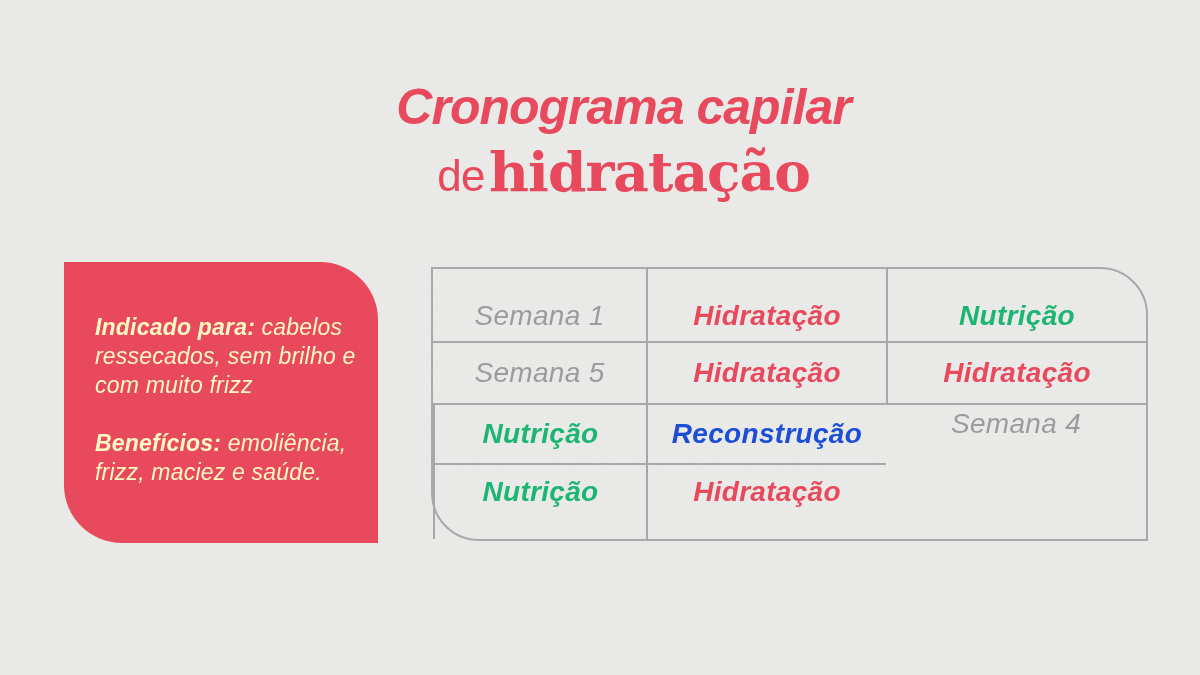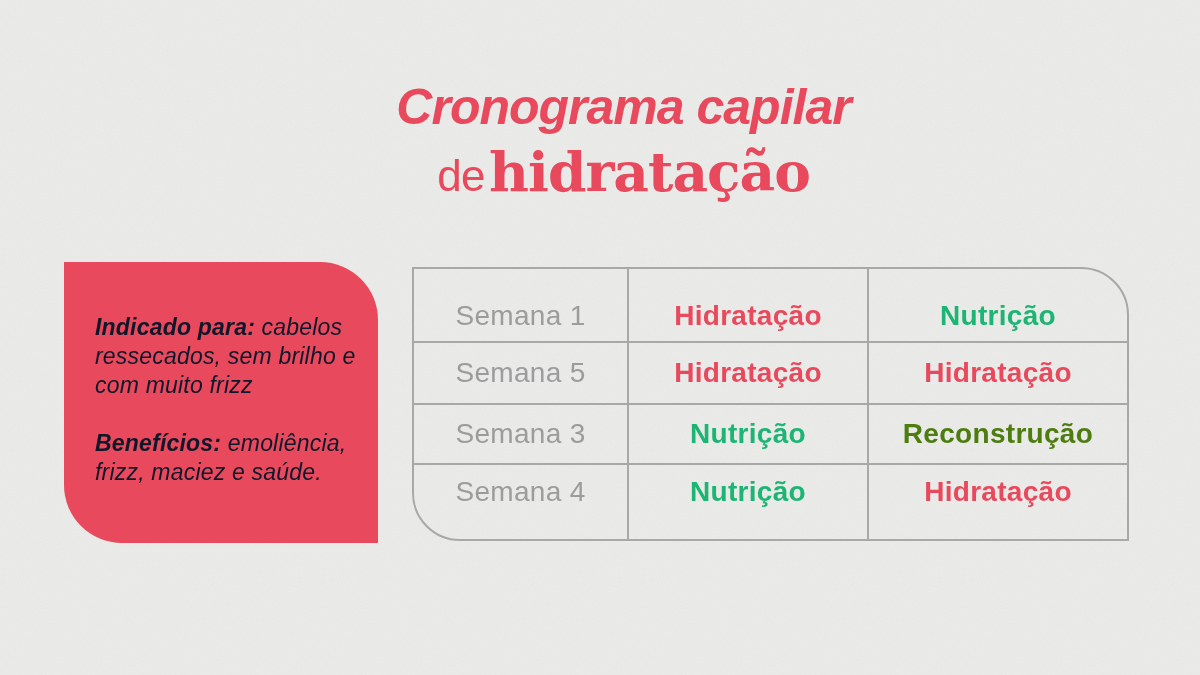--- a/index.html
+++ b/index.html
@@ -24,39 +24,40 @@
   .title-emph{
     font-family:"DejaVu Serif","Liberation Serif",serif;
     font-size:55px;font-weight:bold;letter-spacing:-1px;
   }
 
   
   .info-card{
     position:absolute;left:64px;top:262px;width:314px;height:281px;
     box-sizing:border-box;background:var(--card,#e8495c);
     border-radius:0 58px 0 58px;
-    color:#0f172a;font-style:italic;
+    color:#fef9c3;font-style:italic;
     padding:51px 14px 0 31px;
   }
   .info-card p{
     margin:0 0 29px 0;font-size:23px;line-height:29px;font-weight:500;
     letter-spacing:0.2px;
   }
   .info-card .lbl{font-weight:bold;}
   .info-card .txt{white-space:pre-line;}
 
   
   .sched{
-    position:absolute;left:412px;top:267px;width:717px;height:274px;
+    position:absolute;left:431px;top:267px;width:717px;height:274px;
     box-sizing:border-box;
     border:2px solid var(--line,#a8a8a8);
     border-radius:0 48px 0 48px;
     display:grid;
     grid-template-columns:213px 240px 1fr;
     grid-template-rows:72px 62px 60px 1fr;
+    font-style:italic;
   }
   .cell{
     display:flex;align-items:center;justify-content:center;
     box-sizing:border-box;font-size:28px;letter-spacing:0.3px;
   }
   .cell.c1,.cell.c2{border-left:2px solid var(--line,#a8a8a8);}
   .cell.r1,.cell.r2,.cell.r3{border-top:2px solid var(--line,#a8a8a8);}
   .cell.r0{padding-top:22px;}
   .cell.r3{padding-bottom:20px;}
   .cell.week{color:var(--week,#9c9c9c);font-weight:400;}
@@ -91,21 +92,20 @@
 frizz, maciez e saúde.</span></p>
   </div>
 
   <div class="sched">
       <div class="cell week c0 r0">Semana 1</div>
       <div class="cell treat c1 r0" style="color: rgb(232, 73, 92);">Hidratação</div>
       <div class="cell treat c2 r0" style="color: rgb(28, 181, 115);">Nutrição</div>
       <div class="cell week c0 r1">Semana 5</div>
       <div class="cell treat c1 r1" style="color: rgb(232, 73, 92);">Hidratação</div>
       <div class="cell treat c2 r1" style="color: rgb(232, 73, 92);">Hidratação</div>
-      <div class="cell week c0 r2">Semana 3</div>
       <div class="cell treat c1 r2" style="color: rgb(28, 181, 115);">Nutrição</div>
-      <div class="cell treat c2 r2" style="color: #4d7c0f;">Reconstrução</div>
+      <div class="cell treat c2 r2" style="color: #1d4ed8;">Reconstrução</div>
       <div class="cell week c0 r3">Semana 4</div>
       <div class="cell treat c1 r3" style="color: rgb(28, 181, 115);">Nutrição</div>
       <div class="cell treat c2 r3" style="color: rgb(232, 73, 92);">Hidratação</div>
     </div>
 
 </div>
 
 </body></html>

